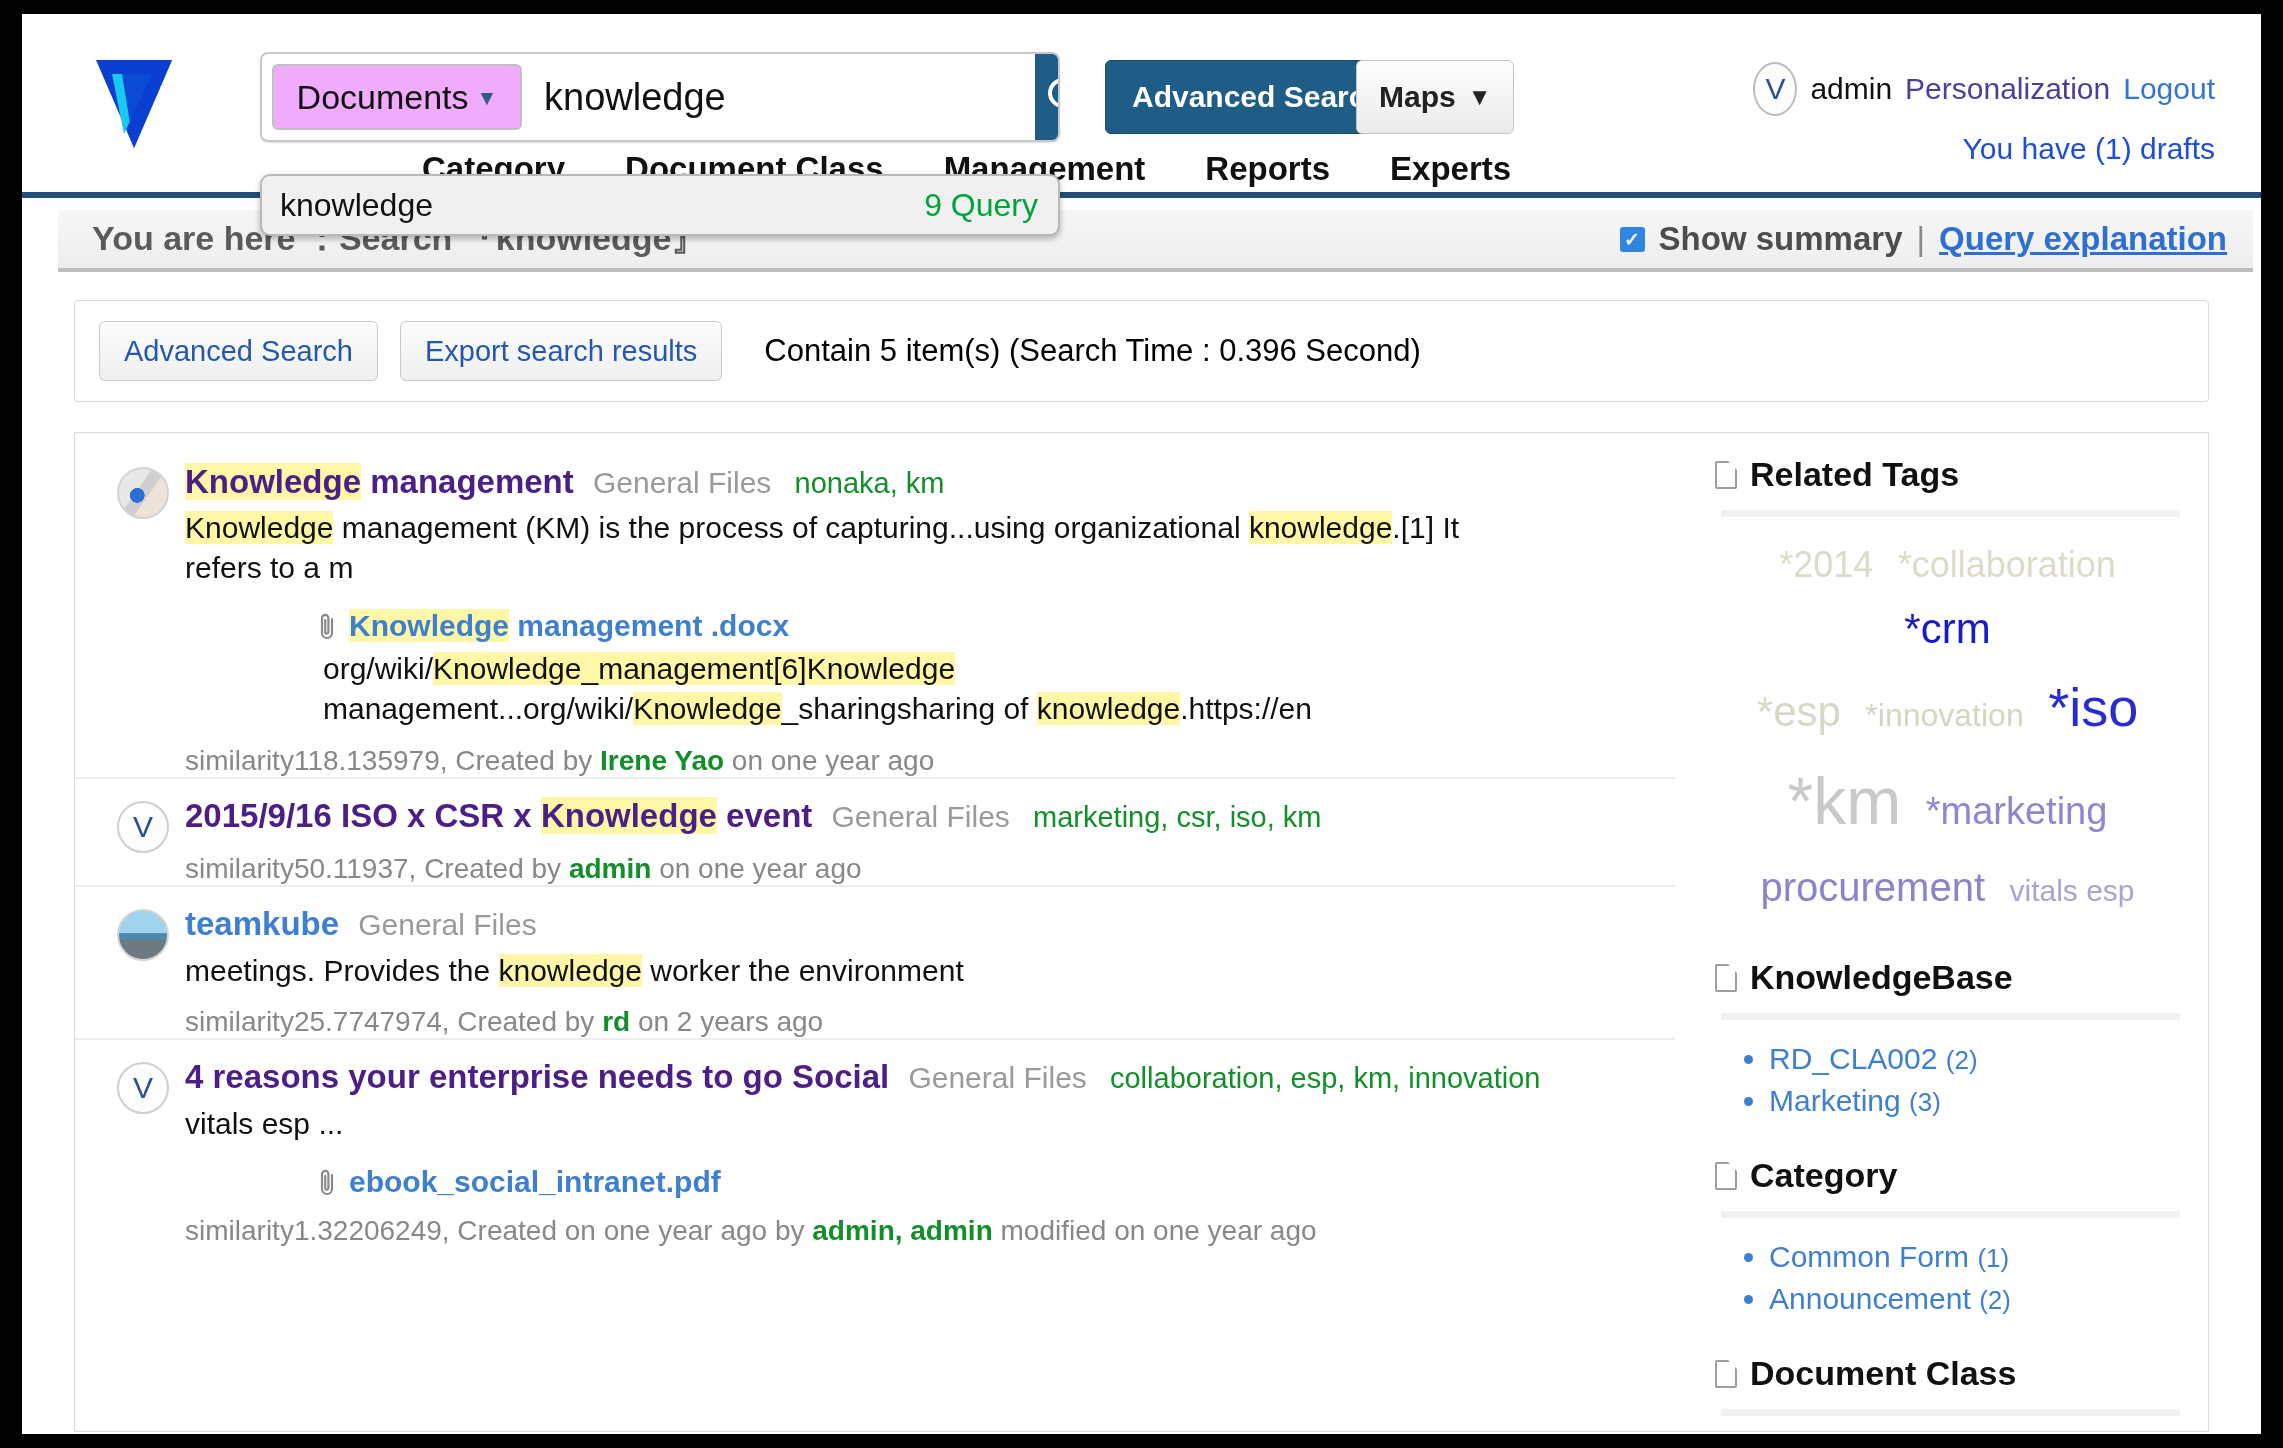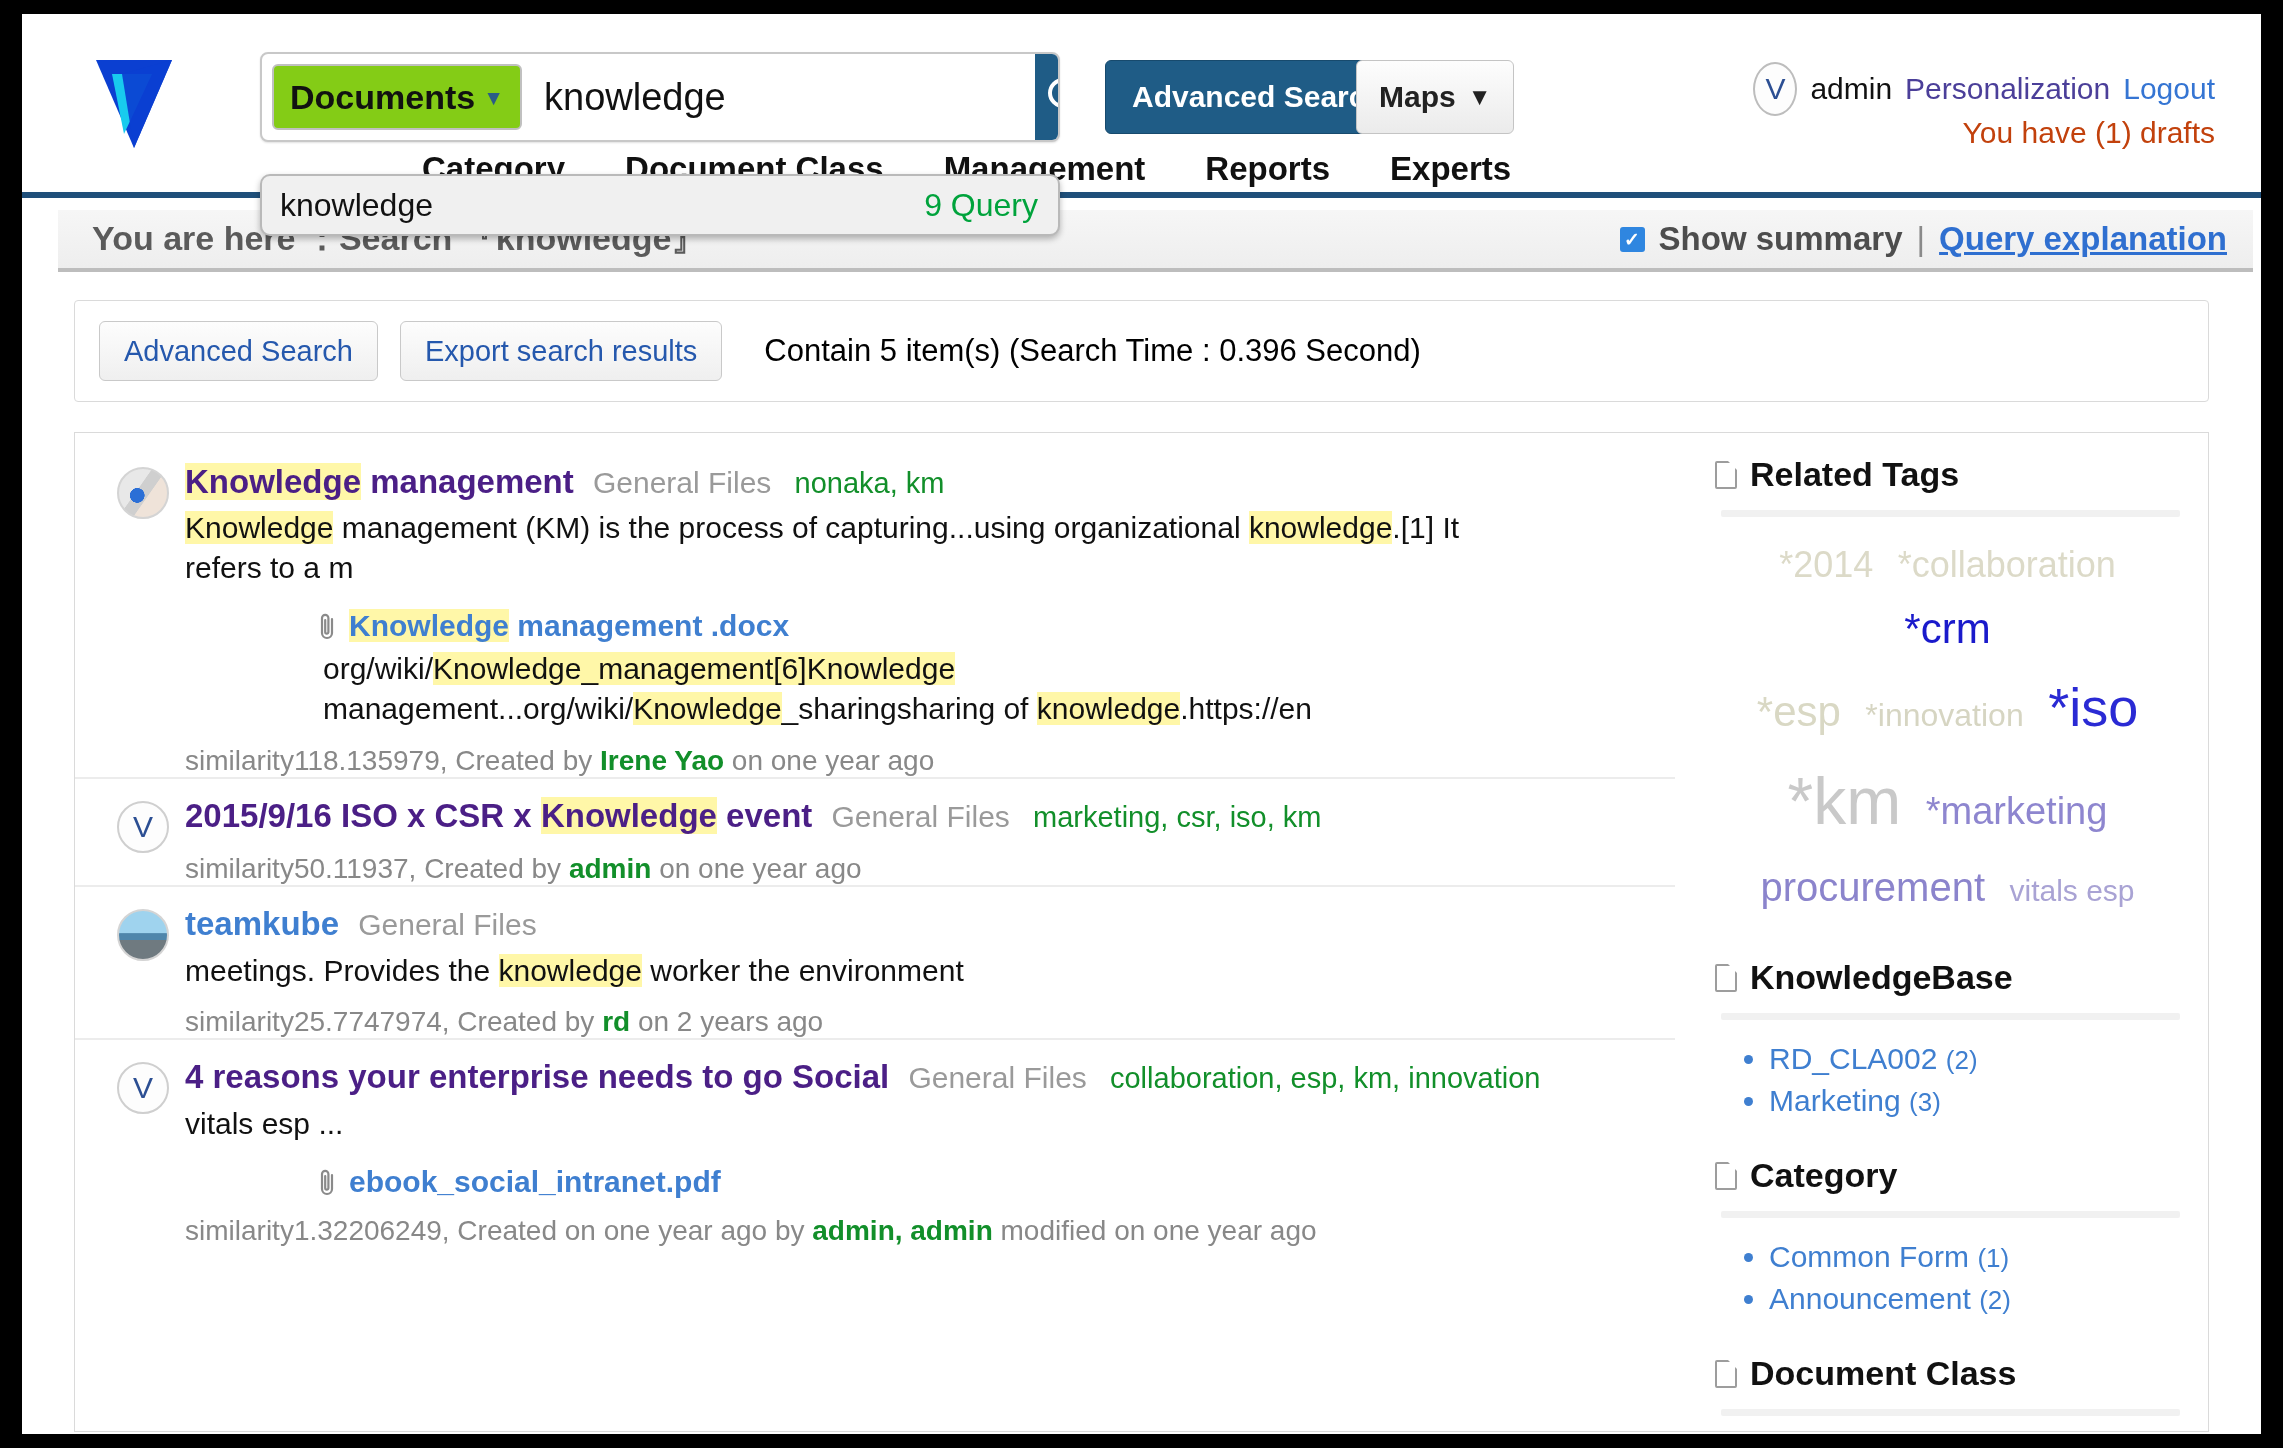--- a/index.html
+++ b/index.html
@@ -52,30 +52,29 @@
     align-items: center;
     overflow: hidden;
     box-shadow: 0 1px 2px rgba(0,0,0,.12);
   }
   .scope-select {
     margin-left: 10px;
     height: 66px;
     min-width: 250px;
     border: 2px solid #c0c0c0;
     border-radius: 6px;
-    background: #84cc16;
+    background: #f0abfc;
     display: flex;
     align-items: center;
     justify-content: center;
     gap: 8px;
     font-size: 34px;
     color: #111;
     cursor: pointer;
     box-sizing: border-box;
-    font-weight: bold;
   }
   .caret {
     font-size: 21px;
     color: #2b5d86;
     line-height: 1;
   }
   .search-input {
     flex: 1;
     border: none;
     outline: none;
@@ -157,23 +156,23 @@
     justify-content: center;
     font-size: 30px;
     color: #2c4f93;
     background: #fdfdfd;
     box-sizing: border-box;
   }
   .user-name { color: #111; }
   .lnk-personalization { color: #4b3f99; cursor: pointer; }
   .lnk-logout { color: #3575d3; cursor: pointer; }
   .user-line2 {
-    margin-top: 0;
-    font-size: 30px;
-    color: #c2410c;
+    margin-top: 16px;
+    font-size: 30px;
+    color: #1d4ed8;
     cursor: pointer;
     white-space: nowrap;
   }
 
   
   .nav {
     position: absolute;
     left: 0;
     top: 136px;
     width: 100%;

